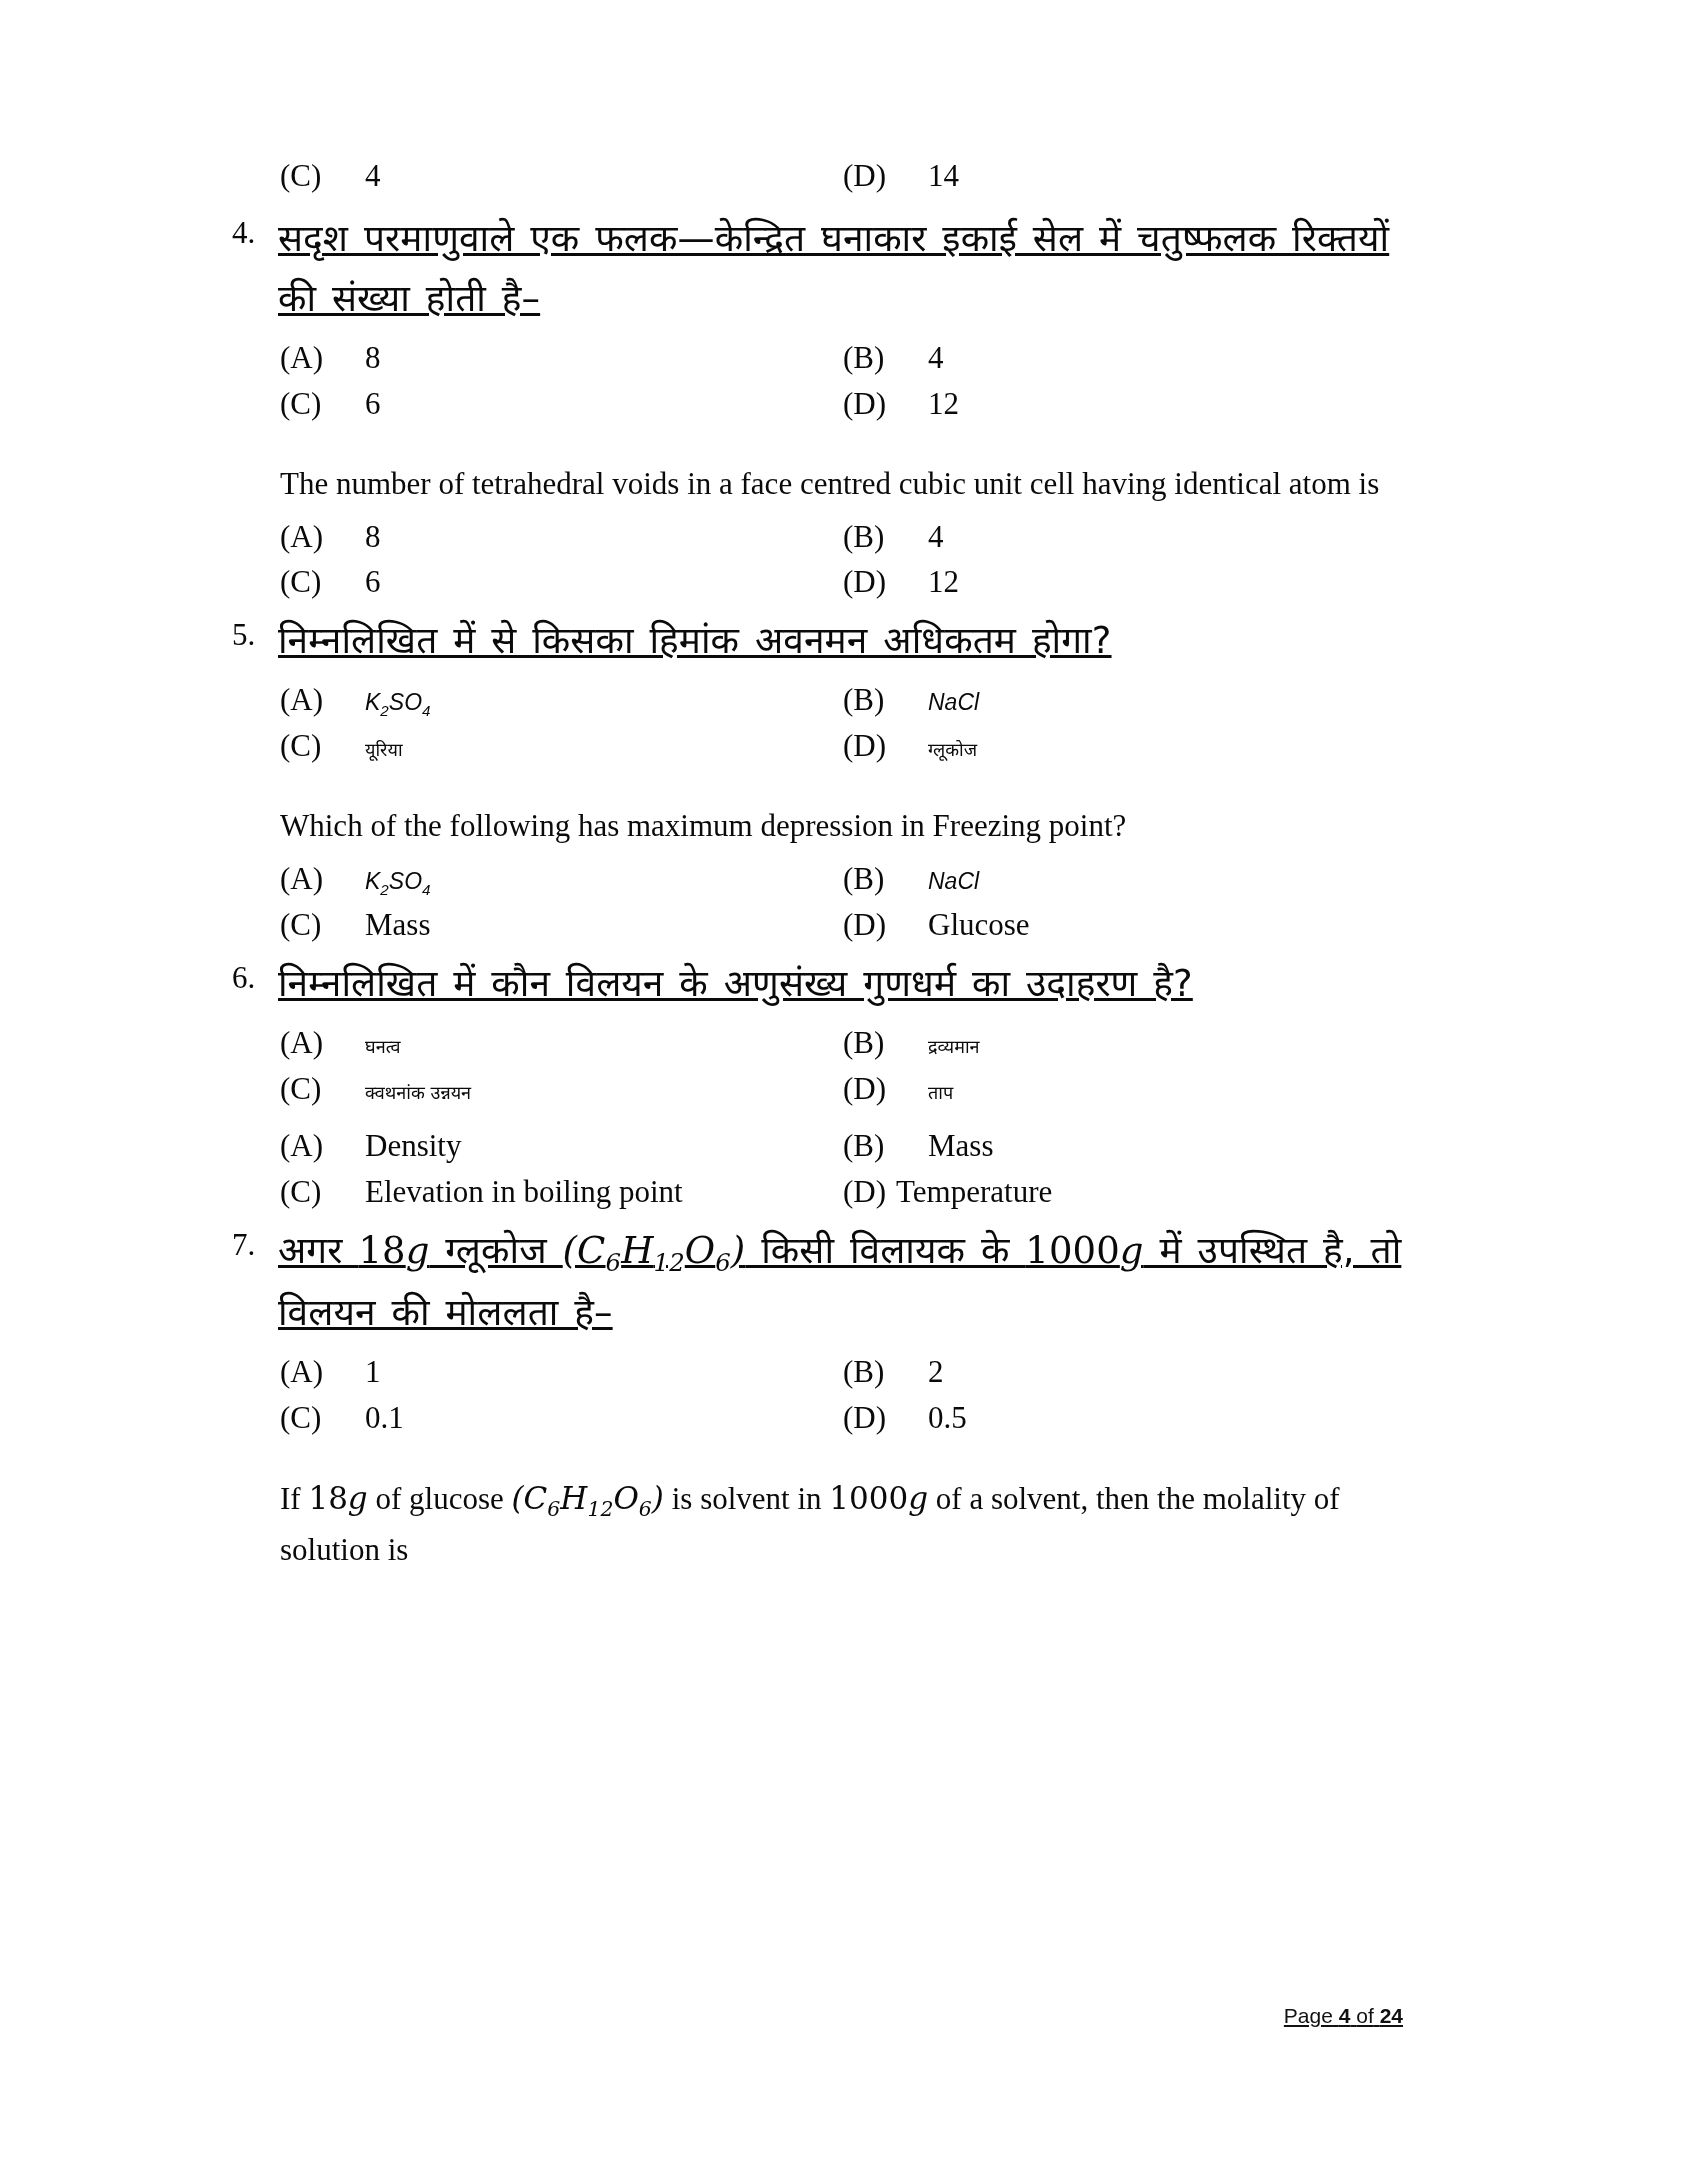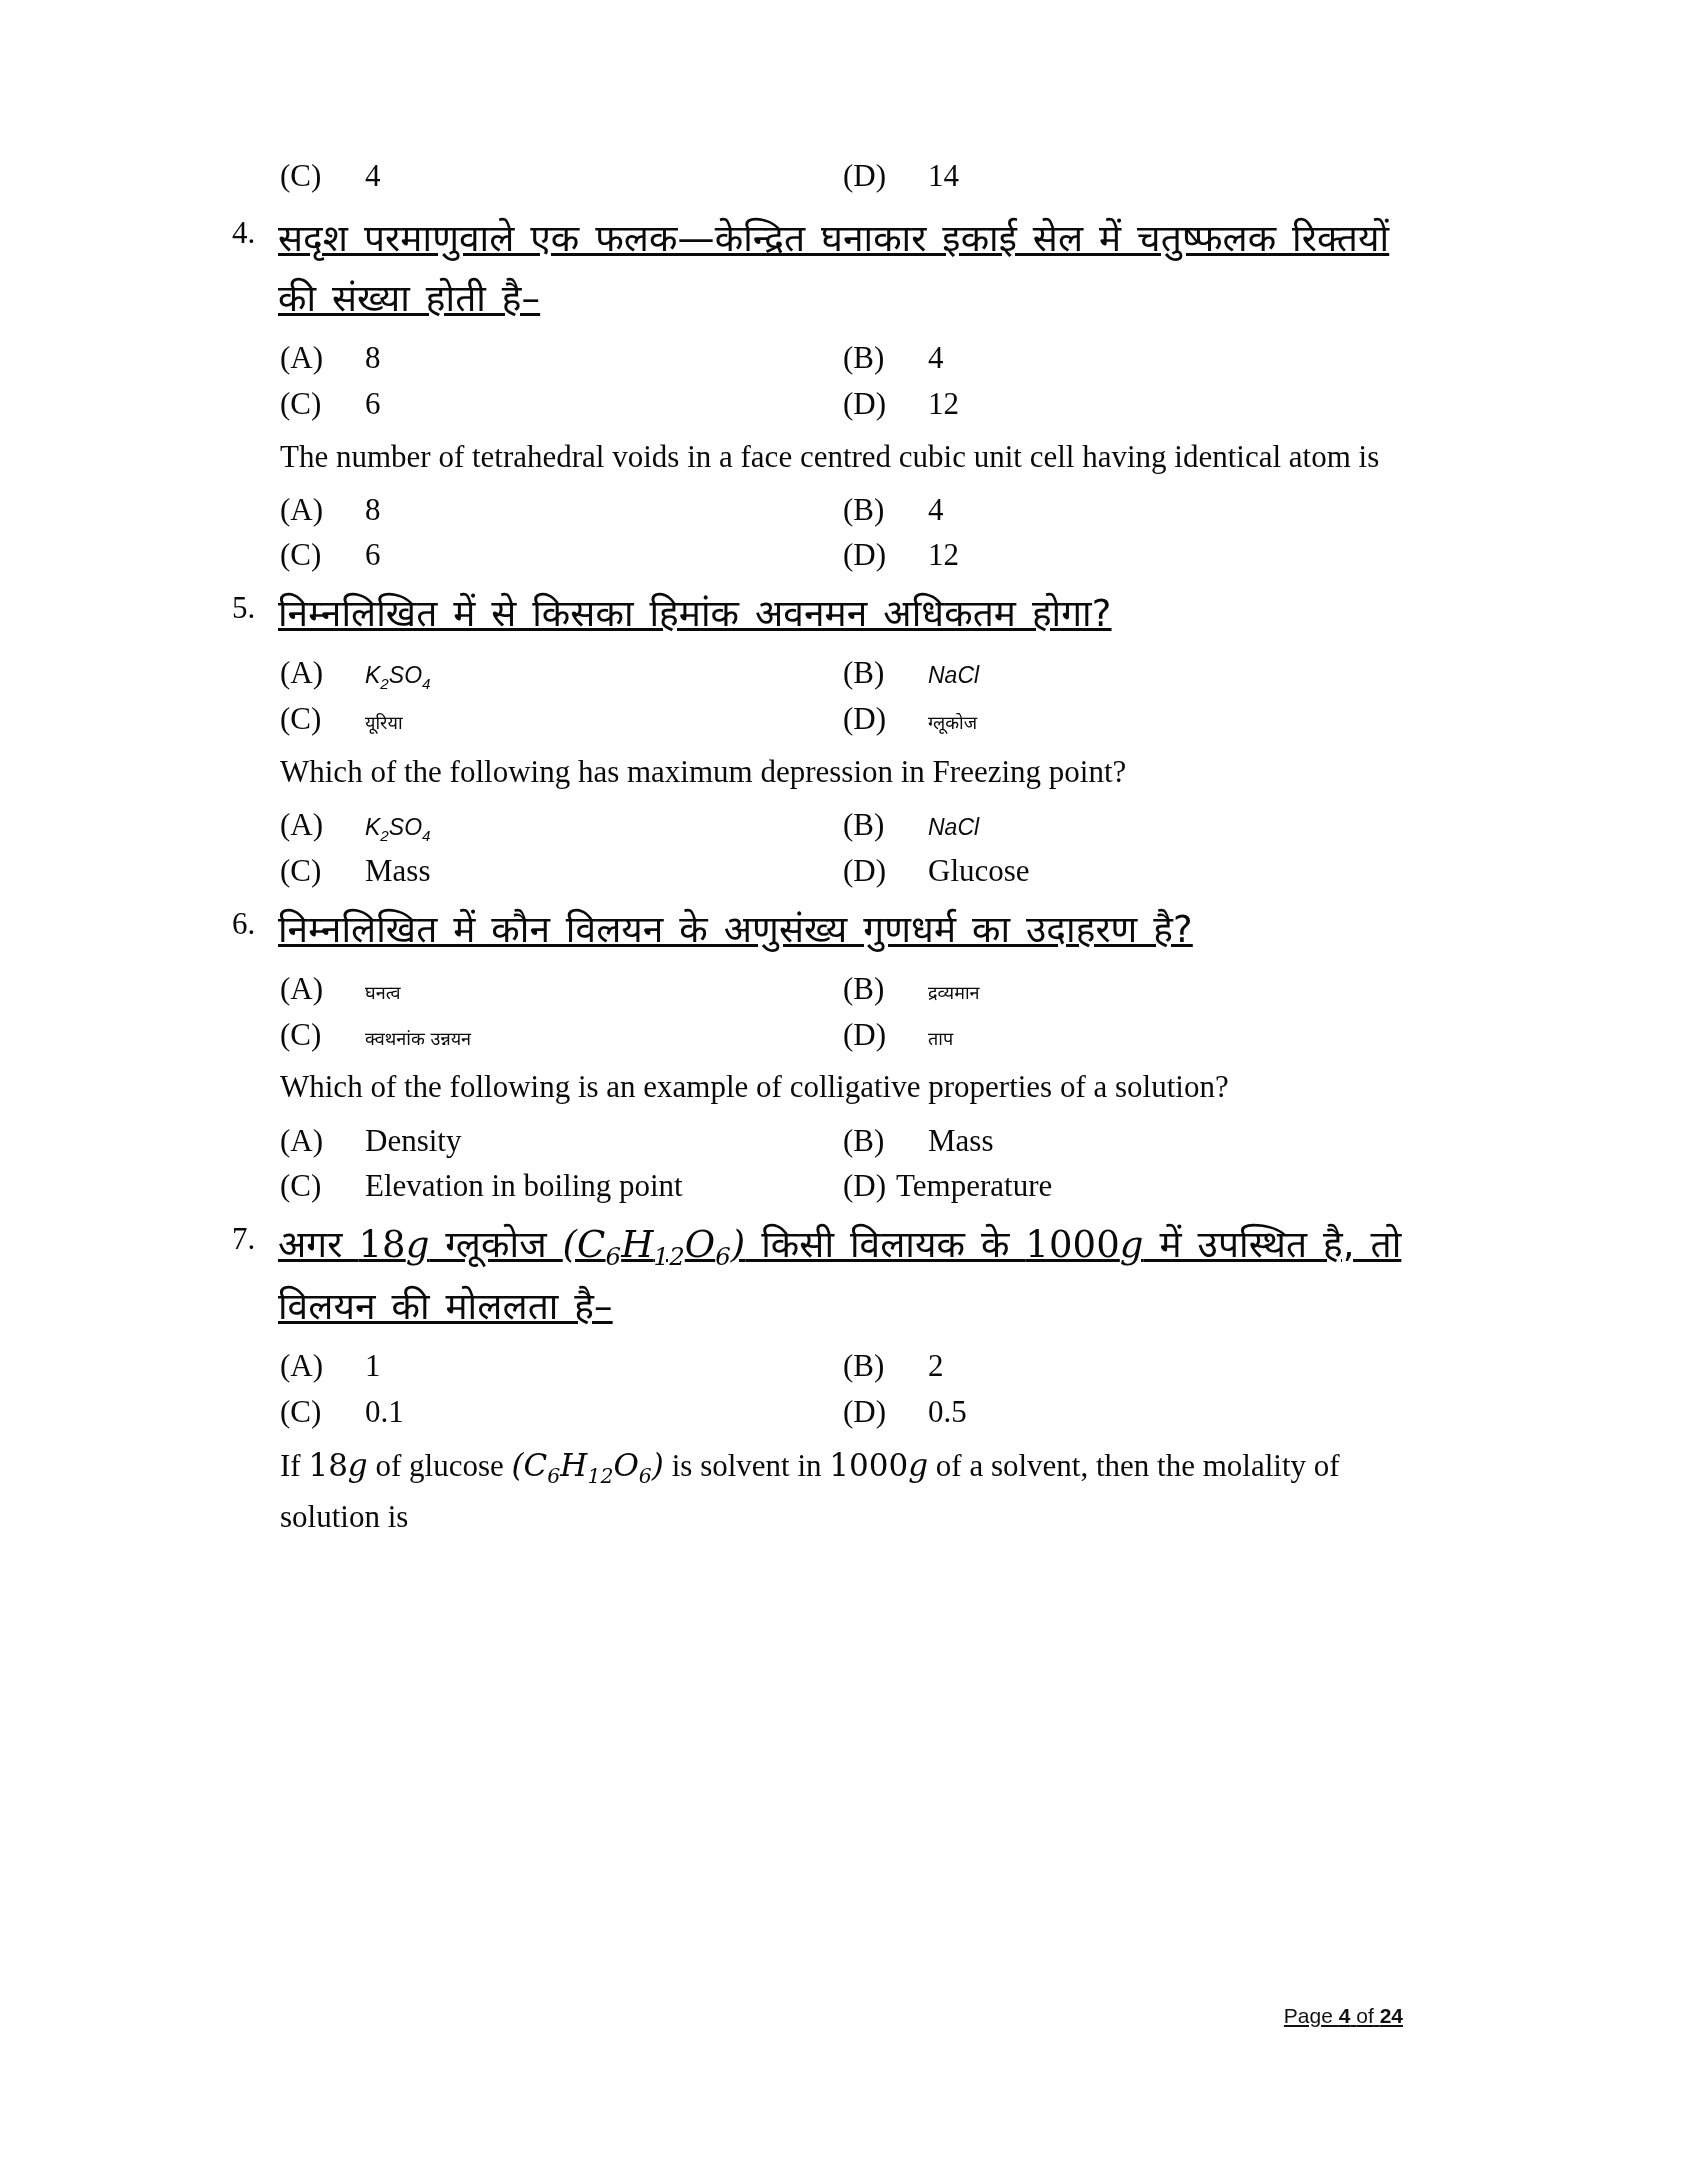--- a/index.html
+++ b/index.html
@@ -88,20 +88,21 @@
     letter-spacing: 0.1px;
     word-spacing: 4px;
     flex: 1 1 auto;
     text-decoration: underline;
   }
   .stem-en {
     font-family: "Liberation Serif", "DejaVu Serif", serif;
     font-size: 31px;
     line-height: 1.55;
     width: 100%;
+    margin-top: 27px;
   }
   .mi {
     font-family: "DejaVu Serif", serif;
     font-style: italic;
   }
   .mi sub { font-size: 0.66em; }
   .num-it {
     font-family: "DejaVu Serif", serif;
   }
   .sp6 { height: 6px; }
@@ -264,21 +265,20 @@
         <div class="opt-col">
           <span class="opt-lbl">(C)</span>
           <span class="opt-val hi">क्वथनांक उन्नयन</span>
         </div>
         <div class="opt-col right">
           <span class="opt-lbl">(D)</span>
           <span class="opt-val hi">ताप</span>
         </div>
       </div>
       <div class="sp6"></div>
-      <div class="stem-en">Which of the following is an example of colligative properties of a solution?</div>
       <div class="sp6"></div>
       <div class="opt-row">
         <div class="opt-col">
           <span class="opt-lbl">(A)</span>
           <span class="opt-val">Density</span>
         </div>
         <div class="opt-col right">
           <span class="opt-lbl">(B)</span>
           <span class="opt-val">Mass</span>
         </div>

